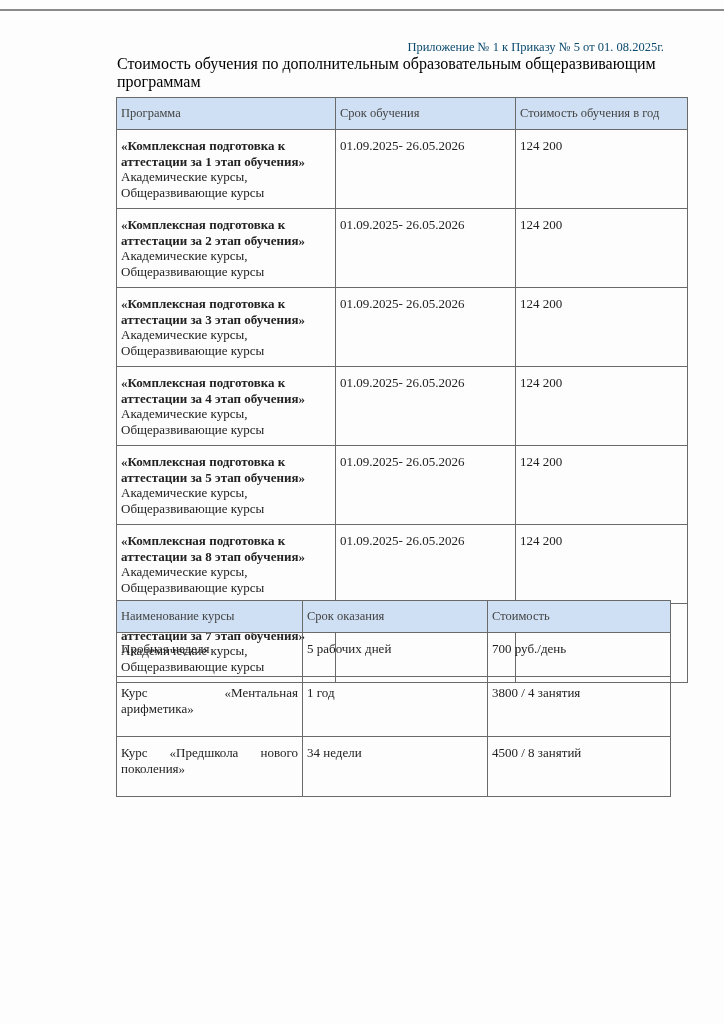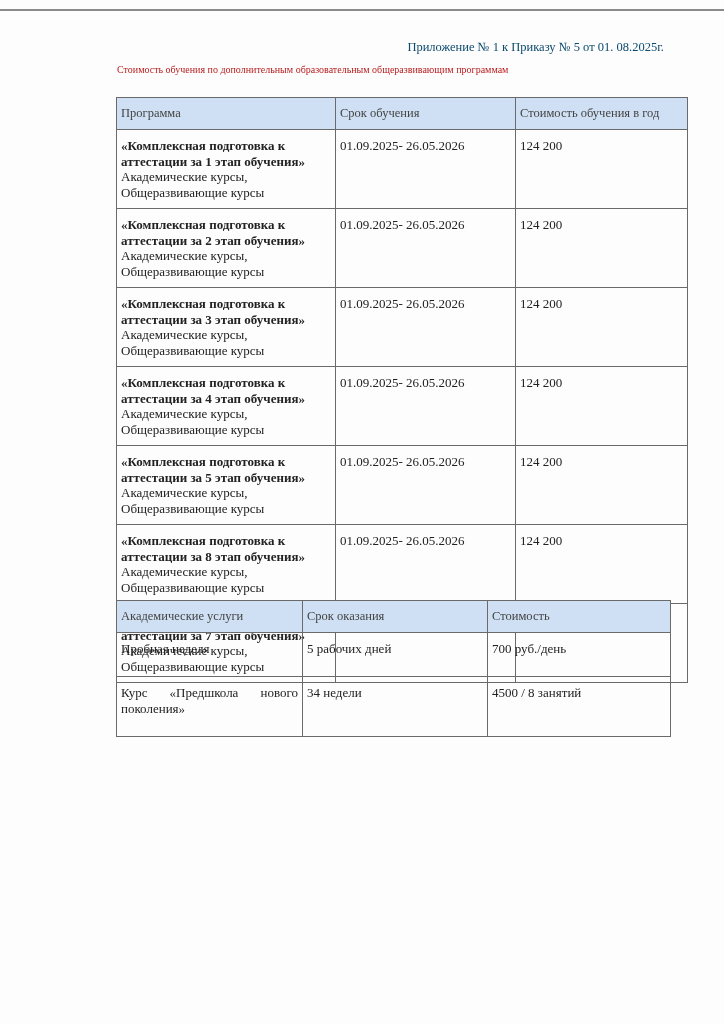--- a/index.html
+++ b/index.html
@@ -8,21 +8,21 @@
     font-family:"Liberation Serif", "DejaVu Serif", serif; color:#222;
   }
   .scan-line {
     position:absolute; left:0; top:9px; width:724px; height:2px; background:#8a8a8a;
   }
   .appendix {
     position:absolute; left:0; top:40px; width:664px; text-align:right;
     font-size:12.5px; color:#0c4a6e;
   }
   .doc-title {
-    position:absolute; left:117px; top:64px; font-size:10px; color:#b91c1c;
+    position:absolute; left:117px; top:55px; font-size:16px; color:#000000;
   }
   table { border-collapse:collapse; position:absolute; table-layout:fixed; }
   td, th {
     border:1px solid #6a6a6a; vertical-align:top; text-align:left;
     font-weight:normal; padding:8px 4px; font-size:13px; line-height:15.5px;
   }
   th { background:#cfe0f4; font-size:12.5px; color:#444; height:15px; line-height:15px; }
   #t1 { left:116px; top:97px; width:571px; }
   #t1 td { height:61px; }
   #t1 .prog-title { font-weight:bold; }
@@ -92,30 +92,35 @@
 </table>
 
 <table id="t2">
   <colgroup>
       <col style="width:186px">
       <col style="width:185px">
       <col style="width:183px">
     </colgroup>
   <thead>
     <tr>
-      <th>Академические услуги</th>
+      <th>Наименование курсы</th>
       <th>Срок оказания</th>
       <th>Стоимость</th>
     </tr>
   </thead>
   <tbody>
     <tr class="r0">
       <td class="svc-name">Пробная неделя</td>
       <td>5 рабочих дней</td>
       <td>700 руб./день</td>
     </tr>
     <tr>
+      <td class="svc-name">Курс «Ментальная арифметика»</td>
+      <td>1 год</td>
+      <td>3800 / 4 занятия</td>
+    </tr>
+    <tr>
       <td class="svc-name">Курс «Предшкола нового поколения»</td>
       <td>34 недели</td>
       <td>4500 / 8 занятий</td>
     </tr>
   </tbody>
 </table>
 
 </body></html>

